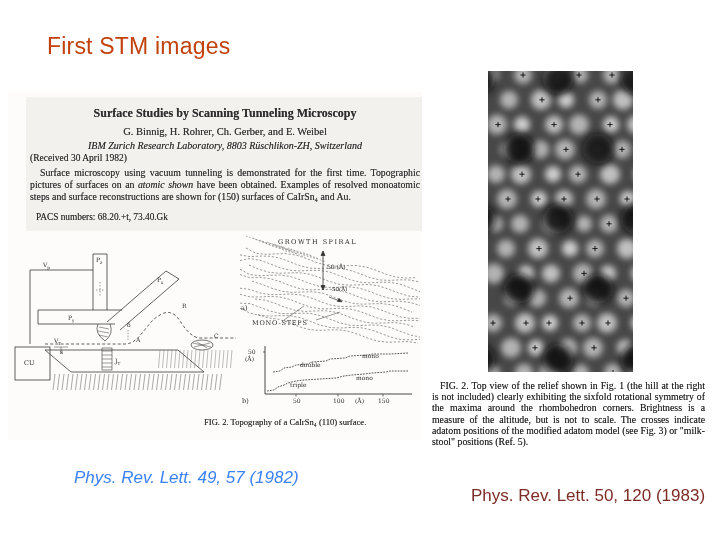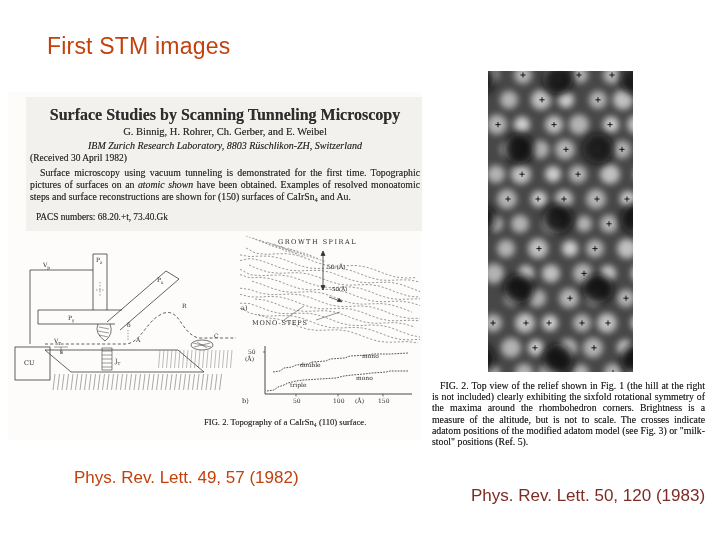--- a/index.html
+++ b/index.html
@@ -9,21 +9,21 @@
     font-family:"Liberation Sans", sans-serif;
   }
   .abs{position:absolute;}
   .serif{font-family:"Liberation Serif","DejaVu Serif",serif;color:#2e2e2e;}
   .scan{text-shadow:0 0 0.5px rgba(70,70,70,.75);}
   .slide-title{
     left:47px;top:33px;font-size:23px;letter-spacing:0.2px;
   }
   .shade-outer{left:8px;top:92px;width:414px;height:348px;background:#fdfcfa;}
   .shade-inner{left:26px;top:97px;width:396px;height:134px;background:#f3f1ed;}
-  .p-title{left:30px;top:106px;width:390px;text-align:center;font-size:16px;font-weight:bold;}
+  .p-title{left:30px;top:106px;width:390px;text-align:center;font-size:12px;font-weight:bold;}
   .p-authors{left:30px;top:126px;width:390px;text-align:center;font-size:10.5px;}
   .p-affil{left:30px;top:140px;width:390px;text-align:center;font-size:10px;font-style:italic;}
   .p-received{left:30px;top:153px;width:390px;text-align:left;font-size:9.5px;}
   .p-abstract{left:30px;top:167px;width:390px;font-size:9.8px;line-height:12px;text-align:justify;text-indent:10px;}
   .p-pacs{left:36px;top:212px;font-size:9.3px;}
   .p-figcap{left:204px;top:417px;font-size:8.6px;white-space:nowrap;}
   .fig-svg{position:absolute;}
   .stm-caption{left:432px;top:380px;width:273px;font-size:9.8px;line-height:11.2px;text-align:justify;text-indent:8px;color:#1f1f1f;}
   .cite{font-size:17px;}
   .cite-left{left:74px;top:468px;}
@@ -365,14 +365,14 @@
       <path d="M147.4,252 H152.6 M150,249.4 V254.6" stroke="#0a0a0a" stroke-width="0.9"></path>
       <path d="M44.4,276.8 H49.6 M47,274.2 V279.40000000000003" stroke="#0a0a0a" stroke-width="0.9"></path>
       <path d="M103.4,276.8 H108.6 M106,274.2 V279.40000000000003" stroke="#0a0a0a" stroke-width="0.9"></path>
       <path d="M166.4,276.8 H171.6 M169,274.2 V279.40000000000003" stroke="#0a0a0a" stroke-width="0.9"></path>
       <path d="M122.4,301.6 H127.6 M125,299 V304.20000000000005" stroke="#0a0a0a" stroke-width="0.9"></path>
     </g>
 </svg>
 
 <div class="abs serif scan stm-caption">FIG. 2. Top view of the relief shown in Fig. 1 (the hill at the right is not included) clearly exhibiting the sixfold rotational symmetry of the maxima around the rhombohedron corners. Brightness is a measure of the altitude, but is not to scale. The crosses indicate adatom positions of the modified adatom model (see Fig. 3) or "milk-stool" positions (Ref. 5).</div>
 
-<div class="abs cite cite-left" style="color: #c2410c;">Phys. Rev. Lett. 49, 57 (1982)</div>
+<div class="abs cite cite-left" style="color: #3b82f6; font-style: italic;">Phys. Rev. Lett. 49, 57 (1982)</div>
 <div class="abs cite cite-right" style="color: rgb(125, 43, 37);">Phys. Rev. Lett. 50, 120 (1983)</div>
 
 </body></html>

